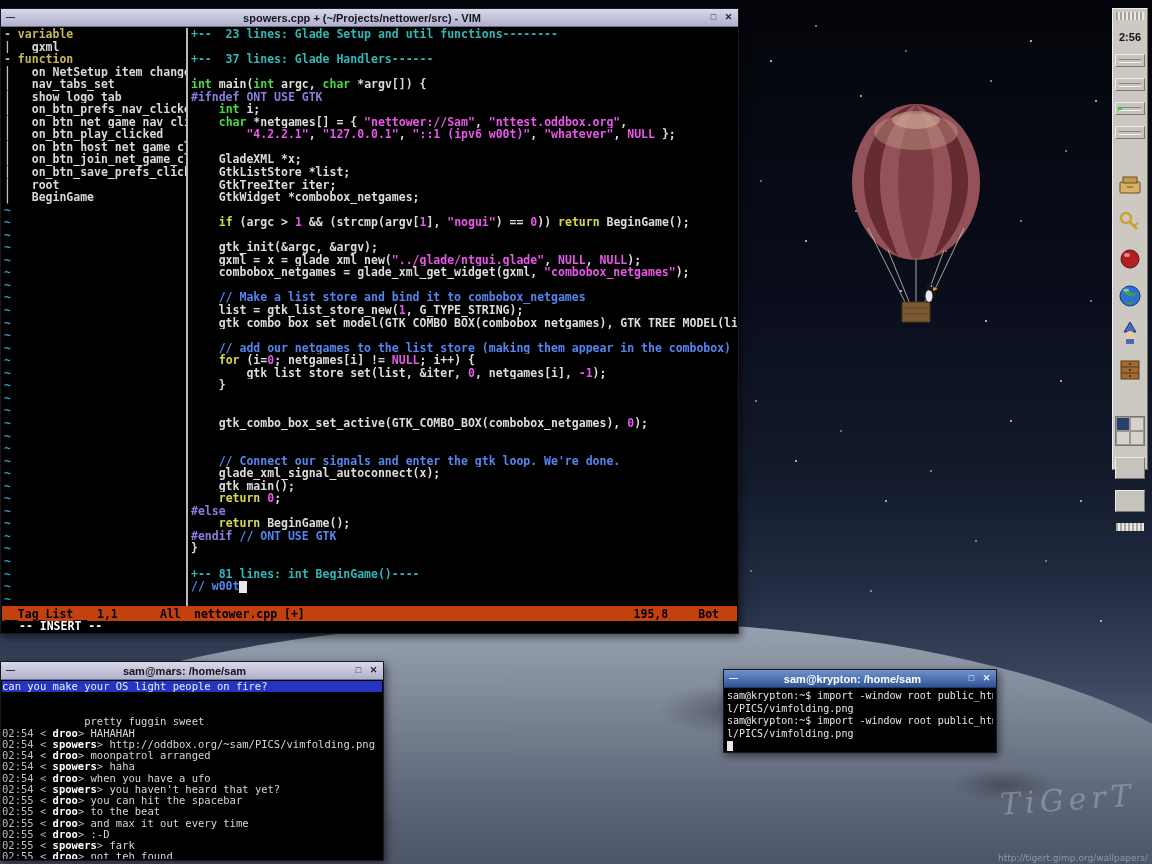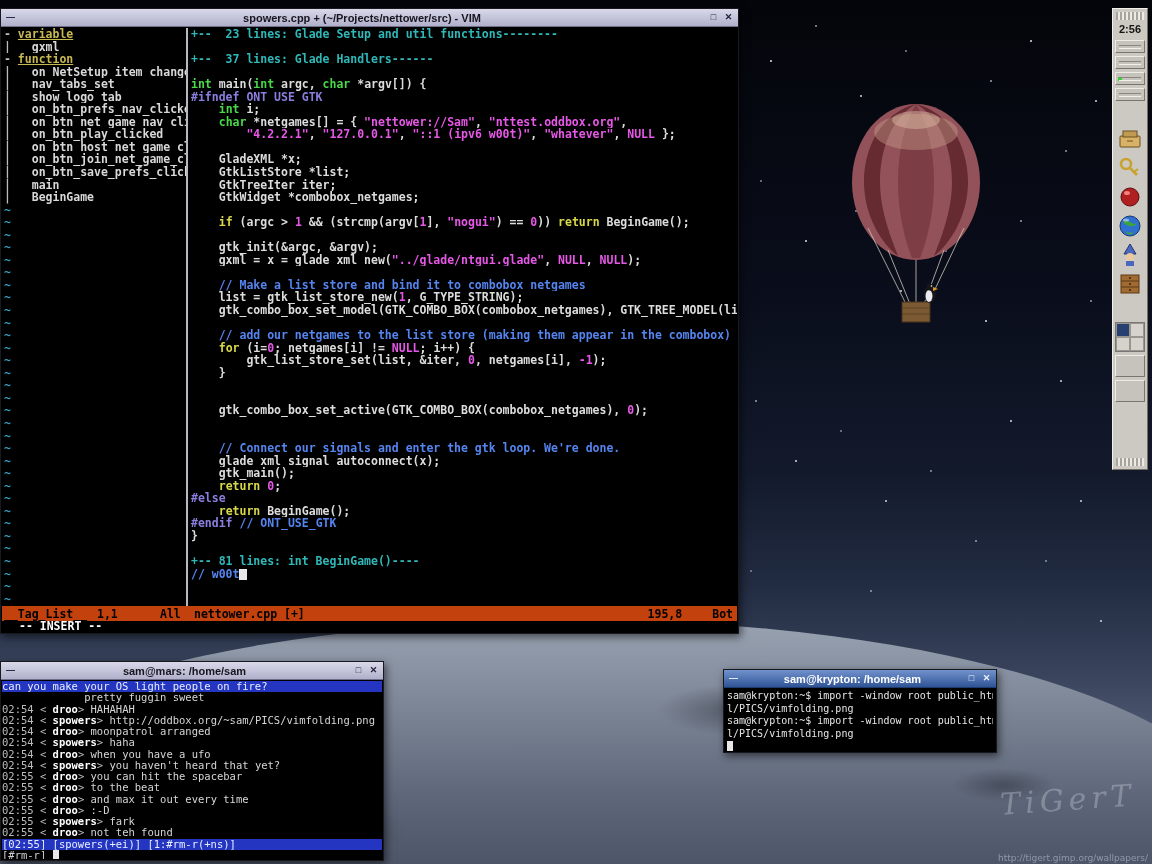--- a/index.html
+++ b/index.html
@@ -57,55 +57,55 @@
   .vrow { height:12.56px; line-height:12.56px; white-space:pre; overflow:hidden; }
   .sy-p    { color:#dcdcdc; }
   .sy-t    { color:#48d848; }
   .sy-s    { color:#e858e8; }
   .sy-k    { color:#d8d84a; }
   .sy-pre  { color:#8a7fe0; }
   .sy-c    { color:#5585f0; }
   .sy-fold { color:#30b8b8; }
   .sy-tilde{ color:#3a9fc0; }
   .sy-fc   { color:#bcbcbc; }
-  .sy-hdr  { color:#c8b850;text-decoration:underline; }
+  .sy-hdr  { color:#c8b850; }
   .sy-item { color:#d8d8d8; }
   #vim-status { position:absolute; left:0; right:0; top:578px; height:15px; background:#c2410c; color:#000;
     display:flex; align-items:center; font:bold 11.5px "DejaVu Sans Mono",monospace; }
   .st-left { width:186px; flex:none; position:relative; padding-left:2px; }
   .st-lpos { position:absolute; left:95px; }
   .st-lall { position:absolute; left:158px; }
   .st-file { margin-left:6px; }
   .st-sp { flex:1; }
-  .st-scroll { margin-left:30px; margin-right:4px; }
+  .st-scroll { margin-left:30px; margin-right:18px; }
   #vim-mode { position:absolute; left:17px; bottom:0; height:13px; line-height:13px; color:#fff;
     font:bold 11.5px "DejaVu Sans Mono",monospace; }
   .cursor-block { display:inline-block; width:.62em; height:1.02em; background:#e8e8e8; vertical-align:text-bottom; }
 
   
   #mars-window { left:0; top:661px; width:384px; height:200px; }
   #mars-body { position:absolute; top:19px; left:1px; right:1px; bottom:1px; background:#000;
     font:10.5px "DejaVu Sans Mono",monospace; color:#cfcfcf; overflow:hidden; }
   .irc-row { height:11.25px; line-height:11.25px; white-space:pre; overflow:hidden; }
   .irc-bar { background:#2435c2; color:#e8efff; }
   .irc-t { color:#bdbdbd; }
   .irc-b { color:#bdbdbd; }
   .irc-n { color:#ffffff; font-weight:bold; }
-  .irc-m { color:#d6d6d6; }
+  .irc-m { color:#d6d6d6;margin-top:24px; }
 
   
   #krypton-window { left:723px; top:669px; width:274px; height:84px; }
   #krypton-body { position:absolute; top:19px; left:1px; right:1px; bottom:1px; background:#000;
     font:10px "DejaVu Sans Mono",monospace; color:#e6e6e6; overflow:hidden; padding:1px 2px; }
   .k-row { height:12.6px; line-height:12.6px; white-space:pre; overflow:hidden; }
 
   
   #dock { position:absolute; left:1112px; top:8px; width:36px; height:462px; background:#ccc8c2;
     border:1px solid; border-color:#f2f0ec #736e68 #736e68 #f2f0ec;
-    display:flex; flex-direction:column; align-items:center; padding:3px 0; gap:3px; }
+    display:flex; flex-direction:column; align-items:center; padding:3px 0; gap:11px; }
   .grip { width:28px; height:8px; flex:none;
     background:repeating-linear-gradient(90deg,#a8a39c 0 2px,#eceae4 2px 4px); }
   #dock-clock { font:bold 11px "Liberation Sans",sans-serif; color:#141414; height:14px; }
   .win-btn { width:30px; height:13px; flex:none; position:relative; background:#c6c2bc;
     border:1px solid; border-color:#efece8 #7a756f #7a756f #efece8; }
   .win-btn::after { content:""; position:absolute; left:3px; right:3px; top:4px; height:2px;
     border-top:1px solid #8a857f; border-bottom:1px solid #f4f1eb; }
   .led { position:absolute; left:2px; top:4px; width:4px; height:4px; background:#35d435; }
   .dock-icon { width:26px; height:26px; flex:none; display:flex; align-items:center; justify-content:center; }
   #pager { width:30px; height:30px; flex:none; display:grid; grid-template-columns:1fr 1fr; border:1px solid #777; }
@@ -171,21 +171,21 @@
             <div class="vrow"><span class="sy-fc">- </span><span class="sy-hdr">function</span></div>
             <div class="vrow"><span class="sy-fc">|</span><span class="sy-item">   on_NetSetup_item_changed</span></div>
             <div class="vrow"><span class="sy-fc">|</span><span class="sy-item">   nav_tabs_set</span></div>
             <div class="vrow"><span class="sy-fc">|</span><span class="sy-item">   show_logo_tab</span></div>
             <div class="vrow"><span class="sy-fc">|</span><span class="sy-item">   on_btn_prefs_nav_clicked</span></div>
             <div class="vrow"><span class="sy-fc">|</span><span class="sy-item">   on_btn_net_game_nav_clicke</span></div>
             <div class="vrow"><span class="sy-fc">|</span><span class="sy-item">   on_btn_play_clicked</span></div>
             <div class="vrow"><span class="sy-fc">|</span><span class="sy-item">   on_btn_host_net_game_click</span></div>
             <div class="vrow"><span class="sy-fc">|</span><span class="sy-item">   on_btn_join_net_game_click</span></div>
             <div class="vrow"><span class="sy-fc">|</span><span class="sy-item">   on_btn_save_prefs_clicked</span></div>
-            <div class="vrow"><span class="sy-fc">|</span><span class="sy-item">   main</span></div>
+            <div class="vrow"><span class="sy-fc">|</span><span class="sy-item">   root</span></div>
             <div class="vrow"><span class="sy-fc">|</span><span class="sy-item">   BeginGame</span></div>
             <div class="vrow"><span class="sy-tilde">~</span></div>
             <div class="vrow"><span class="sy-tilde">~</span></div>
             <div class="vrow"><span class="sy-tilde">~</span></div>
             <div class="vrow"><span class="sy-tilde">~</span></div>
             <div class="vrow"><span class="sy-tilde">~</span></div>
             <div class="vrow"><span class="sy-tilde">~</span></div>
             <div class="vrow"><span class="sy-tilde">~</span></div>
             <div class="vrow"><span class="sy-tilde">~</span></div>
             <div class="vrow"><span class="sy-tilde">~</span></div>
@@ -227,20 +227,21 @@
             <div class="vrow"></div>
             <div class="vrow"><span class="sy-p">    GladeXML *x;</span></div>
             <div class="vrow"><span class="sy-p">    GtkListStore *list;</span></div>
             <div class="vrow"><span class="sy-p">    GtkTreeIter iter;</span></div>
             <div class="vrow"><span class="sy-p">    GtkWidget *combobox_netgames;</span></div>
             <div class="vrow"></div>
             <div class="vrow"><span class="sy-p">    </span><span class="sy-k">if</span><span class="sy-p"> (argc &gt; </span><span class="sy-s">1</span><span class="sy-p"> &amp;&amp; (strcmp(argv[</span><span class="sy-s">1</span><span class="sy-p">], </span><span class="sy-s">"nogui"</span><span class="sy-p">) == </span><span class="sy-s">0</span><span class="sy-p">)) </span><span class="sy-k">return</span><span class="sy-p"> BeginGame();</span></div>
             <div class="vrow"></div>
             <div class="vrow"><span class="sy-p">    gtk_init(&amp;argc, &amp;argv);</span></div>
             <div class="vrow"><span class="sy-p">    gxml = x = glade_xml_new(</span><span class="sy-s">"../glade/ntgui.glade"</span><span class="sy-p">, </span><span class="sy-s">NULL</span><span class="sy-p">, </span><span class="sy-s">NULL</span><span class="sy-p">);</span></div>
+            <div class="vrow"><span class="sy-p">    combobox_netgames = glade_xml_get_widget(gxml, </span><span class="sy-s">"combobox_netgames"</span><span class="sy-p">);</span></div>
             <div class="vrow"></div>
             <div class="vrow"><span class="sy-c">    // Make a list store and bind it to combobox_netgames</span></div>
             <div class="vrow"><span class="sy-p">    list = gtk_list_store_new(</span><span class="sy-s">1</span><span class="sy-p">, G_TYPE_STRING);</span></div>
             <div class="vrow"><span class="sy-p">    gtk_combo_box_set_model(GTK_COMBO_BOX(combobox_netgames), GTK_TREE_MODEL(list));</span></div>
             <div class="vrow"></div>
             <div class="vrow"><span class="sy-c">    // add our netgames to the list store (making them appear in the combobox)</span></div>
             <div class="vrow"><span class="sy-p">    </span><span class="sy-k">for</span><span class="sy-p"> (i=</span><span class="sy-s">0</span><span class="sy-p">; netgames[i] != </span><span class="sy-s">NULL</span><span class="sy-p">; i++) {</span></div>
             <div class="vrow"><span class="sy-p">        gtk_list_store_set(list, &amp;iter, </span><span class="sy-s">0</span><span class="sy-p">, netgames[i], </span><span class="sy-s">-1</span><span class="sy-p">);</span></div>
             <div class="vrow"><span class="sy-p">    }</span></div>
             <div class="vrow"></div>

